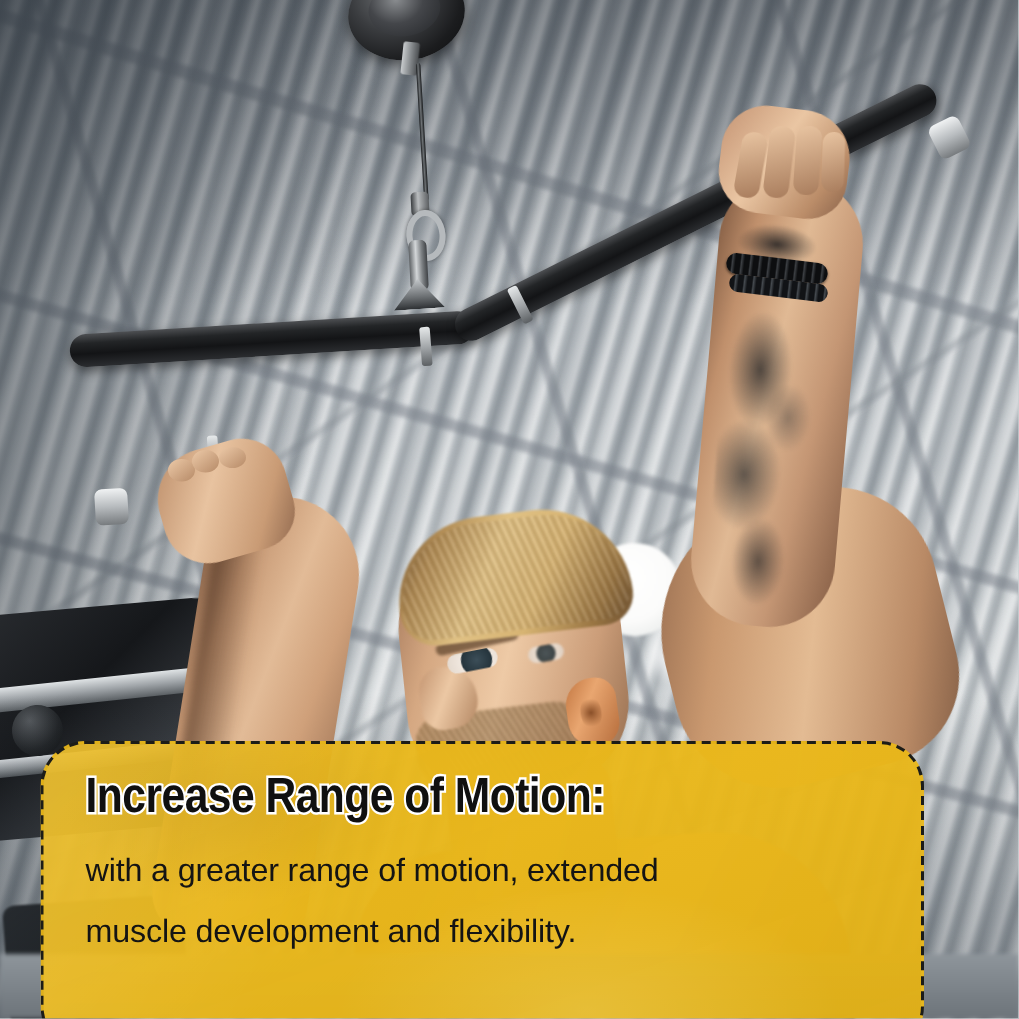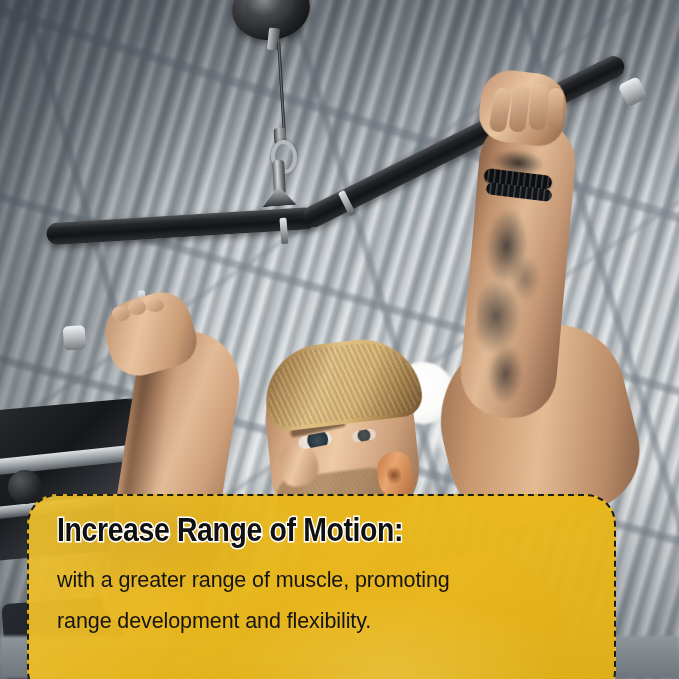--- a/index.html
+++ b/index.html
@@ -478,18 +478,18 @@
 
     <div class="floor"></div>
   </div>
 
   <div class="callout">
     <div class="callout-sheen"></div>
 
     <h1 class="headline">Increase Range of Motion:</h1>
 
     <p class="bodytext">
-      <span class="ln">with a greater range of muscle, promoting</span>
-      <span class="ln">range development and flexibility.</span>
+      <span class="ln">with a greater range of motion, extended</span>
+      <span class="ln">muscle development and flexibility.</span>
     </p>
   </div>
 
 </div>
 
 </body></html>

